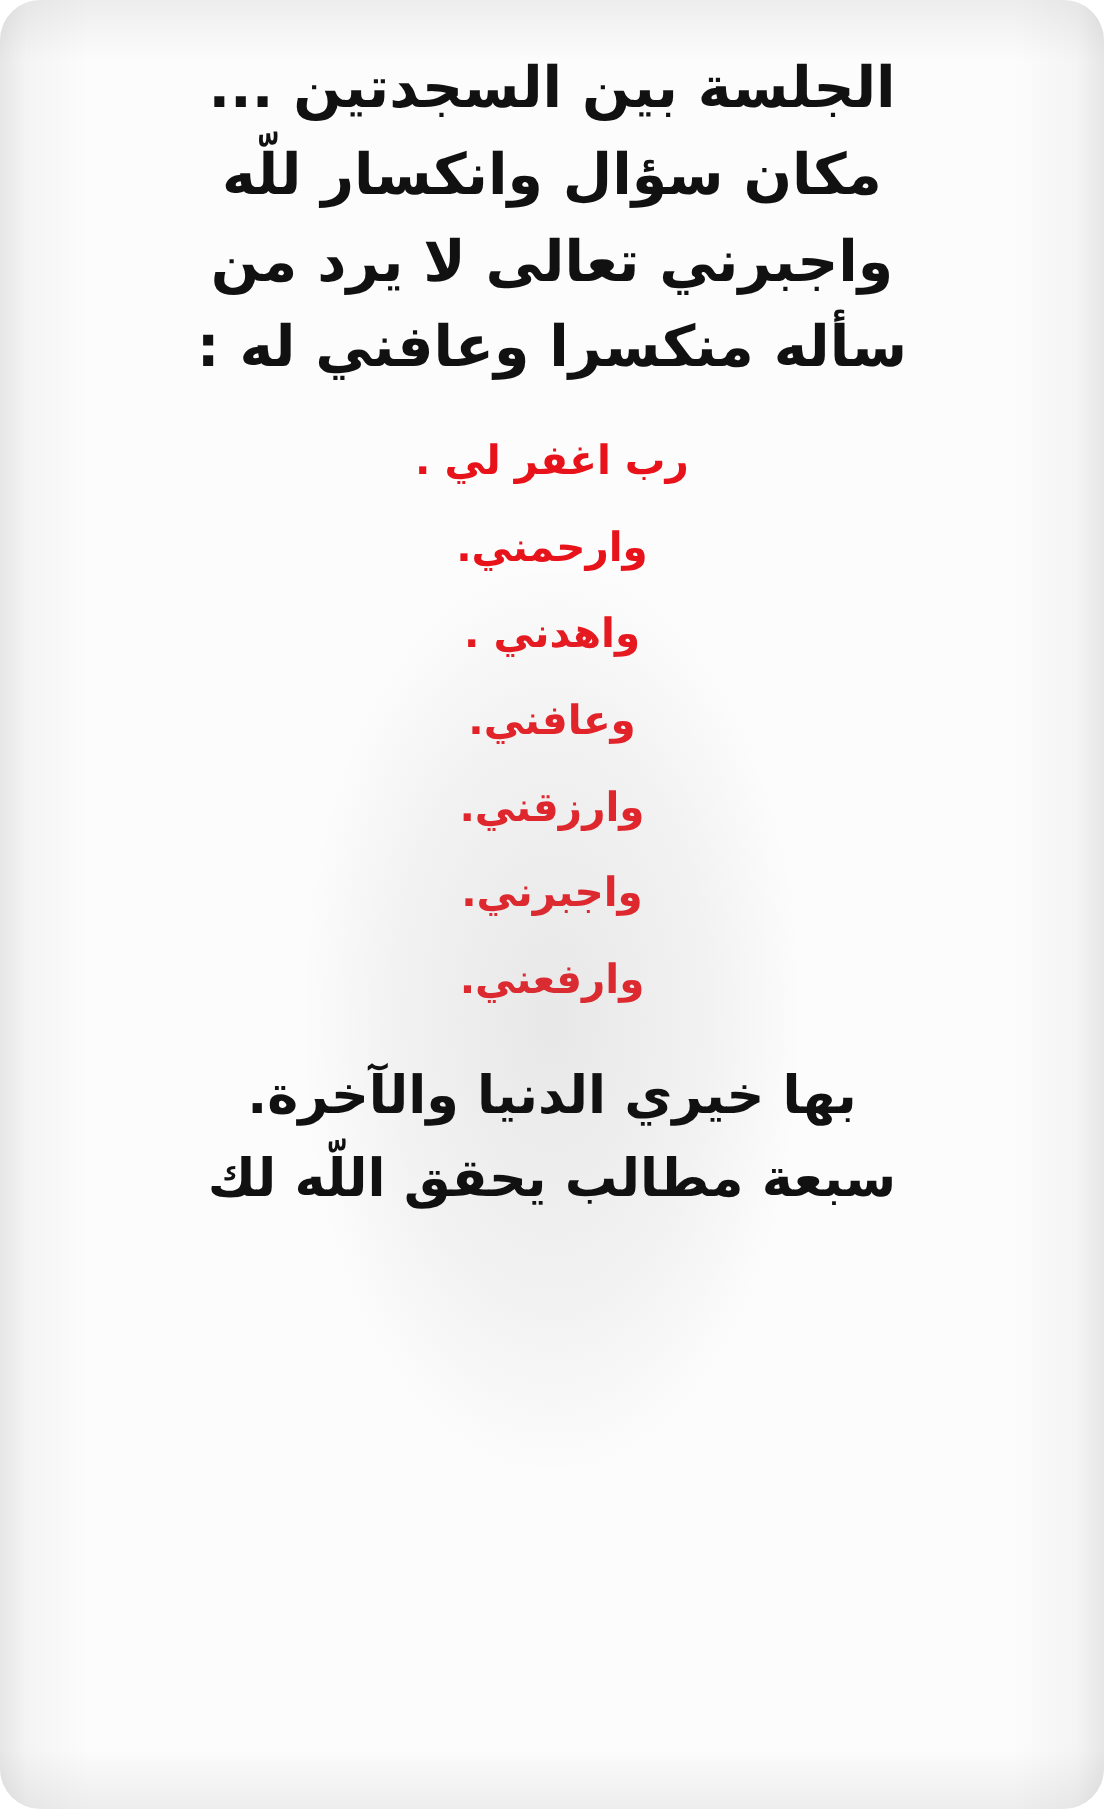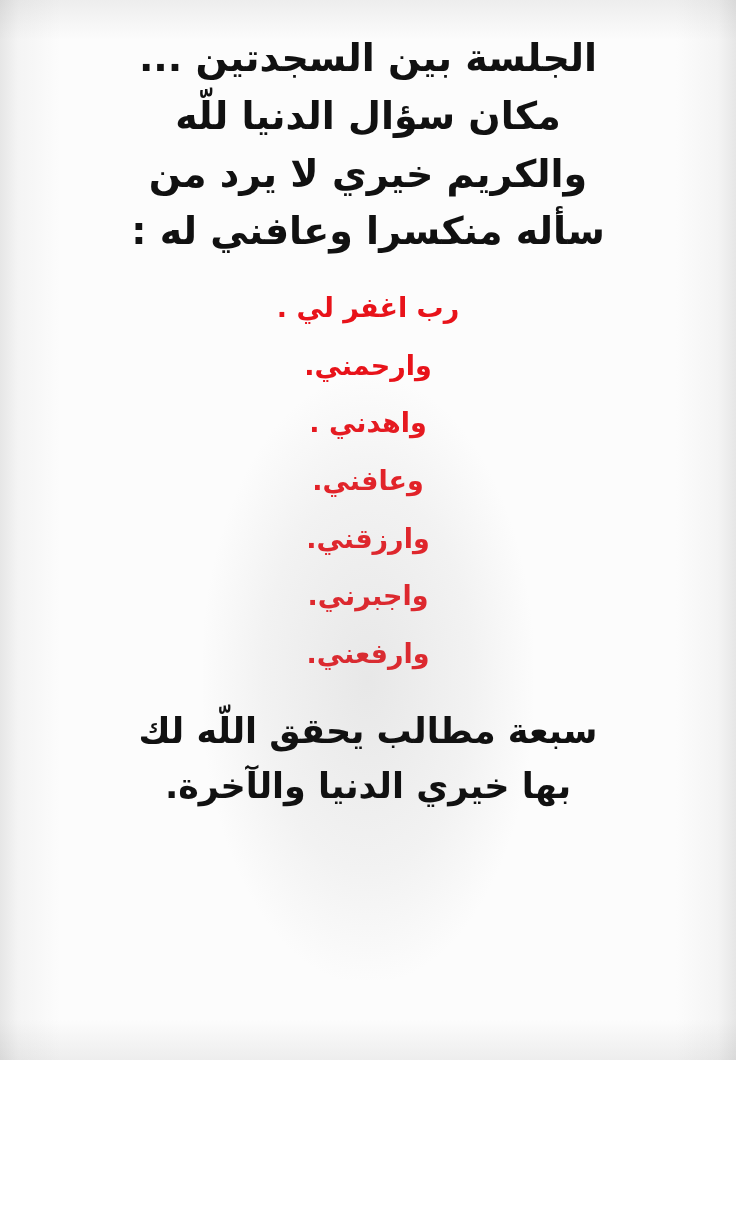--- a/index.html
+++ b/index.html
@@ -11,36 +11,37 @@
   body {
     width: 736px;
     height: 1206px;
     overflow: hidden;
     font-family: "DejaVu Sans", "Liberation Sans", sans-serif;
   }
 
   .poster {
     position: relative;
     width: 736px;
-    height: 1060px;
+    height: 1206px;
     box-sizing: border-box;
     background: #fcfcfc;
     
     background-image:
       linear-gradient(to right,
         #e9e9e9 0px, #f7f7f7 18px, #ffffff 60px,
         #ffffff calc(100% - 60px), #f7f7f7 calc(100% - 18px), #e9e9e9 100%),
       linear-gradient(to bottom,
         #f0f0f0 0px, #ffffff 40px,
         #ffffff calc(100% - 40px), #f0f0f0 100%);
     background-blend-mode: multiply;
     display: flex;
     flex-direction: column;
     align-items: center;
     padding: 26px 30px 24px 30px;
+    border-radius: 27px;
   }
 
   .poster::before {
     
     content: "";
     position: absolute;
     left: 50%;
     top: 380px;
     width: 330px;
     height: 600px;
@@ -90,34 +91,34 @@
 
   .spacer { flex: 1 1 auto; }
 </style>
 </head>
 <body>
 
 <div class="poster">
 
   <div class="block intro-block">
     <div class="intro-line">الجلسة بين السجدتين ...</div>
-    <div class="intro-line">مكان سؤال الدنيا للّه</div>
-    <div class="intro-line">والكريم خيري لا يرد من</div>
+    <div class="intro-line">مكان سؤال وانكسار للّه</div>
+    <div class="intro-line">واجبرني تعالى لا يرد من</div>
     <div class="intro-line">سأله منكسرا وعافني له :</div>
   </div>
 
   <ul class="dua-list">
     <li class="dua-item">رب اغفر لي .</li>
     <li class="dua-item">وارحمني.</li>
     <li class="dua-item">واهدني .</li>
     <li class="dua-item">وعافني.</li>
     <li class="dua-item">وارزقني.</li>
     <li class="dua-item">واجبرني.</li>
     <li class="dua-item">وارفعني.</li>
   </ul>
 
   <div class="block outro-block">
+    <div class="outro-line">بها خيري الدنيا والآخرة.</div>
     <div class="outro-line">سبعة مطالب يحقق اللّه لك</div>
-    <div class="outro-line">بها خيري الدنيا والآخرة.</div>
   </div>
 
   <div class="spacer"></div>
 </div>
 
 </body></html>

